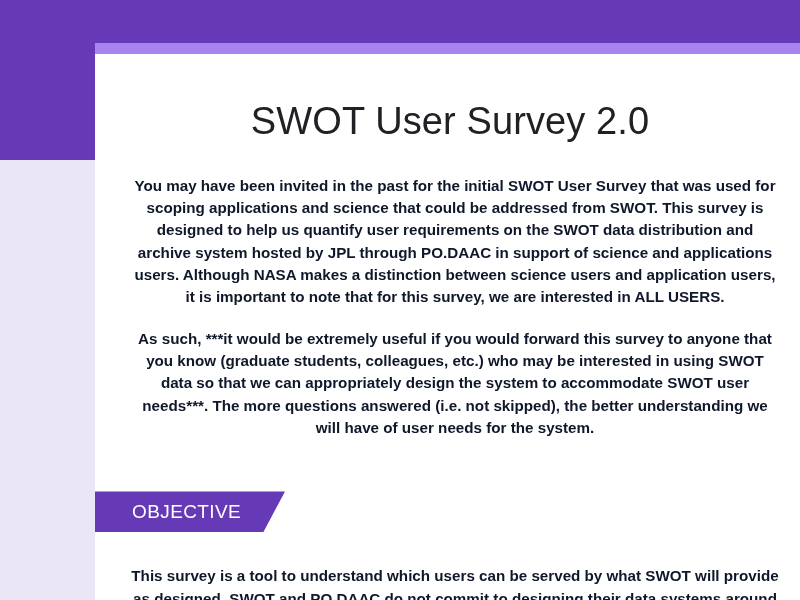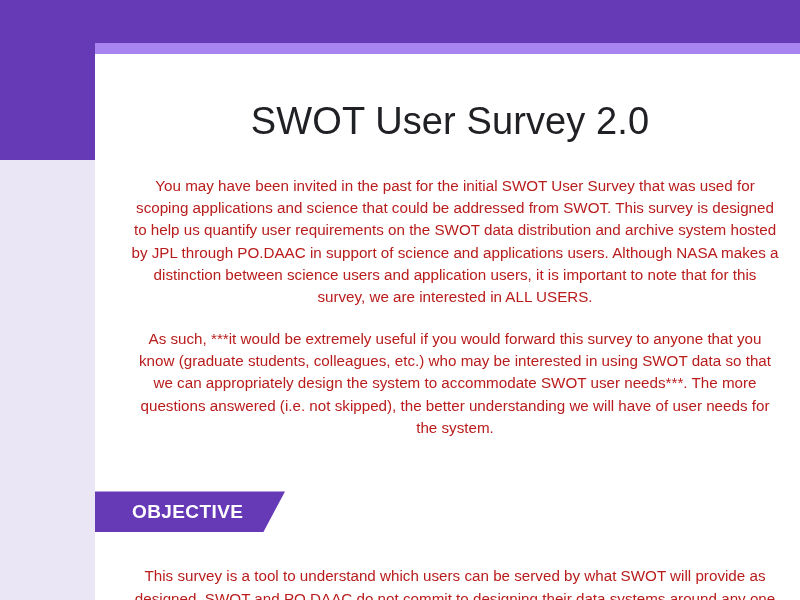--- a/index.html
+++ b/index.html
@@ -80,21 +80,22 @@
     line-height: 1.15;
     color: #202124;
     letter-spacing: 0.1px;
   }
 
   .body-paragraph {
     margin: 0;
     padding: 0 20px 0 35px;
     font-size: 15.2px;
     line-height: 1.47;
-    color: #b91c1c;
+    color: #0f172a;
+    font-weight: bold;
   }
 
   .para-first  { padding-top: 31px; }
   .para-second { padding-top: 19px; }
   .para-third  { padding-top: 0; }
 
   
   .banner-row {
     position: relative;
     padding-top: 52px;
@@ -108,21 +109,21 @@
     height: 41px;
     background: #6639b7;
     
     clip-path: polygon(0 0, 100% 0, 88.5% 100%, 0 100%);
     display: flex;
     align-items: center;
   }
   .banner-label {
     padding-left: 37px;
     font-size: 19px;
-    font-weight: bold;
+    font-weight: normal;
     color: #ffffff;
     letter-spacing: 0.4px;
     line-height: 1;
   }
 
   .after-banner-gap { height: 33px; }
 </style>
 </head>
 <body>
 

